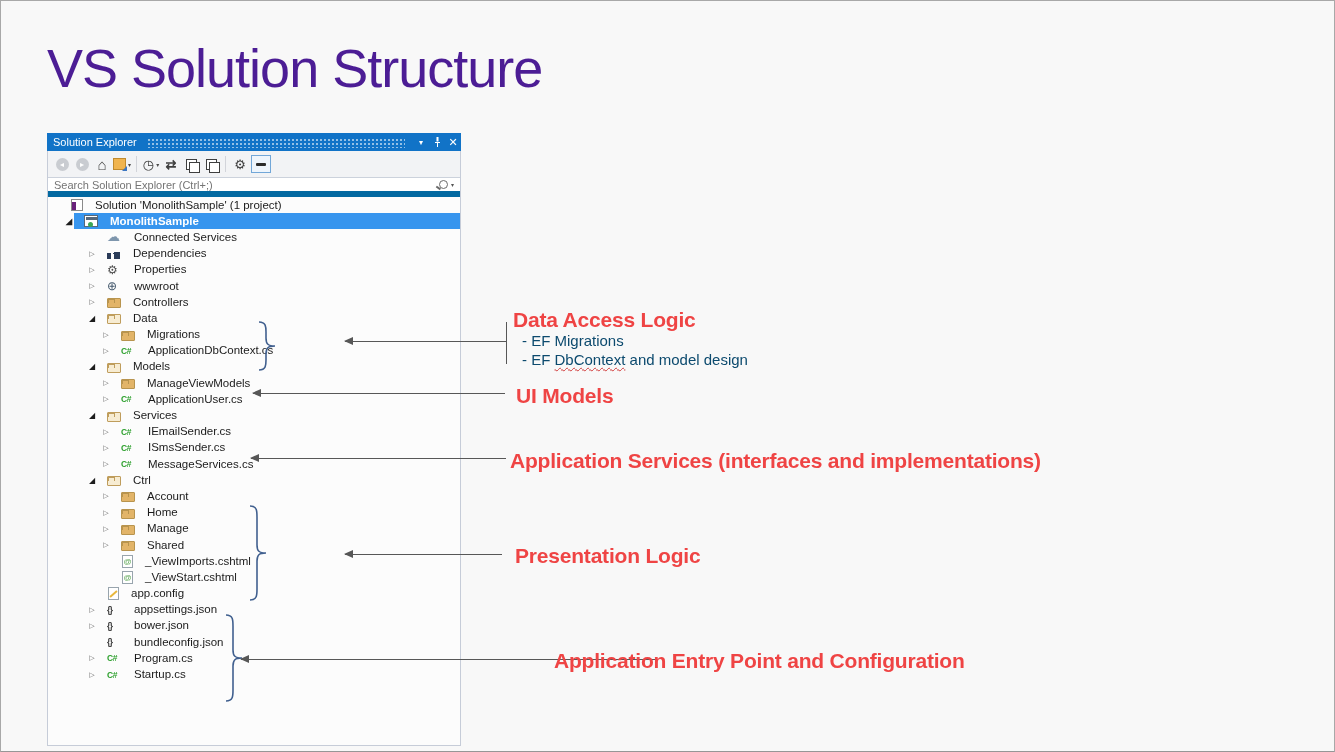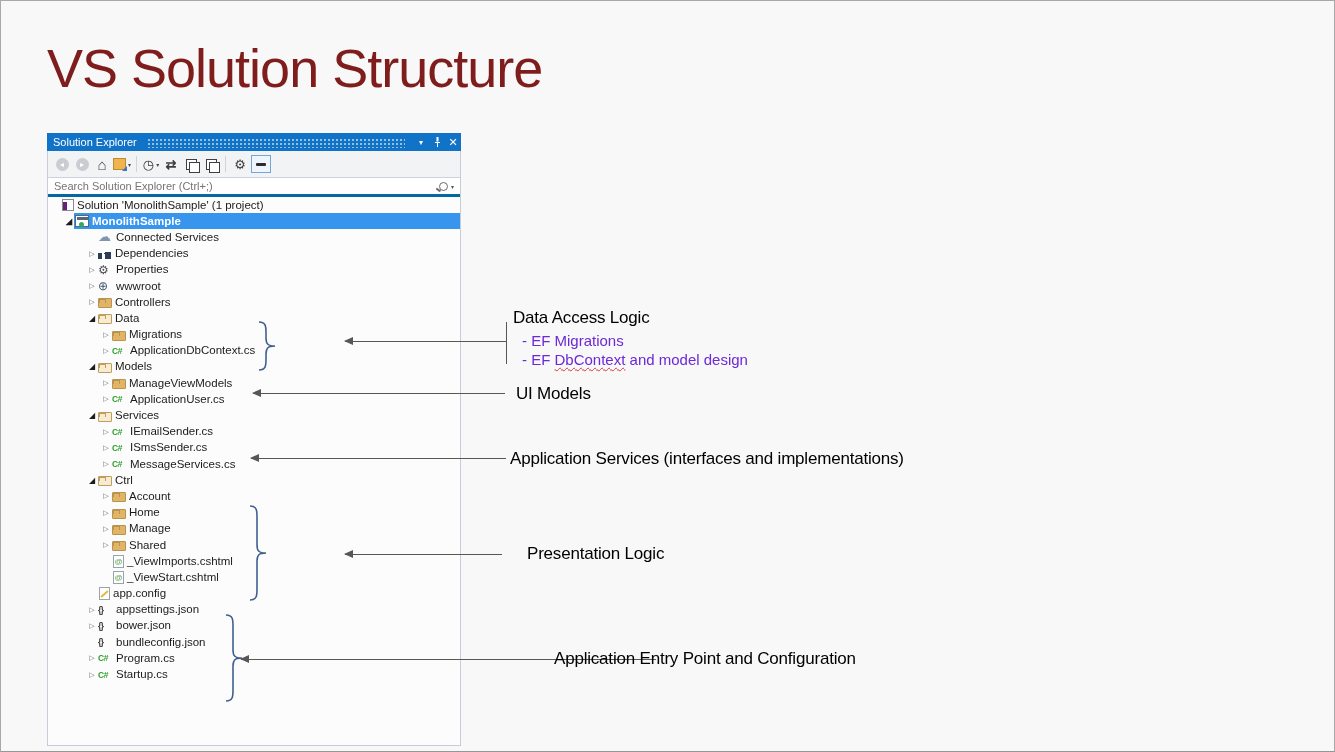--- a/index.html
+++ b/index.html
@@ -4,21 +4,21 @@
 <style>
   html,body{margin:0;padding:0;background:#e9e9e9;}
   .slide{
     position:relative;width:1333px;height:750px;background:#f8f8f8;
     border:1px solid #a8a8a8;border-bottom:2px solid #969696;
     font-family:"Liberation Sans",sans-serif;overflow:hidden;
   }
   
   .slide-title{
     position:absolute;left:46px;top:36px;font-size:54px;font-weight:300;
-    color:#7f1d1d;letter-spacing:-1px;
+    color:#4c1d95;letter-spacing:-1px;
   }
   
   .panel{
     position:absolute;left:46px;top:132px;width:414px;height:613px;
     background:#fcfcfc;border:1px solid #c6ccd8;border-top:none;box-sizing:border-box;
   }
   .titlebar{
     position:absolute;left:-1px;top:0;width:414px;height:18px;background:#1173c7;
     display:flex;align-items:center;color:#fff;font-size:11px;
   }
@@ -45,32 +45,32 @@
   .tsep{width:1px;height:16px;background:#d2d4da;margin:0 4px;}
   .sw{width:11px;height:10px;background:#f0b44f;border:1px solid #c08a2e;position:relative;}
   .sw::after{content:"";position:absolute;right:-2px;bottom:-2px;border-left:5px solid transparent;border-bottom:5px solid #3c76c2;}
   .sq2{width:9px;height:9px;border:1px solid #3f3f3f;background:#fff;position:relative;}
   .sq2::after{content:"";position:absolute;left:2px;top:2px;width:9px;height:9px;border:1px solid #3f3f3f;background:#fff;}
   .tbtn.toggled{background:#eef5fc;border:1px solid #72a7d8;width:20px;height:18px;box-sizing:border-box;}
   .tbtn .bar{width:10px;height:3px;background:#2b2b2b;border-radius:1px;}
   
   .searchrow{
     position:absolute;left:0;top:44px;width:412px;height:20px;background:#fff;
-    border-top:1px solid #ccd2dc;border-bottom:3px solid #0369a1;display:flex;align-items:center;box-sizing:border-box;
+    border-top:1px solid #ccd2dc;border-bottom:6px solid #0369a1;display:flex;align-items:center;box-sizing:border-box;
   }
   .searchrow input{
     flex:1;border:none;outline:none;background:transparent;font-size:11px;
     font-family:"Liberation Sans",sans-serif;color:#6e6e6e;padding-left:6px;
   }
   .mag{width:7px;height:7px;border:1.5px solid #6a6a6a;border-radius:50%;position:relative;margin-right:3px;}
   .mag::after{content:"";position:absolute;left:-4px;top:6px;width:5px;height:1.5px;background:#6a6a6a;transform:rotate(35deg);}
   .scaret{font-size:6px;color:#555;margin-right:6px;}
   
   .tree{position:absolute;left:0;top:64px;width:412px;}
-  .trow{height:16.2px;display:flex;align-items:center;font-size:11.5px;color:#1b1b1b;white-space:nowrap;}
+  .trow{height:16.2px;display:flex;align-items:center;font-size:11.5px;color:#1b1b1b;white-space:nowrap;gap:9px;}
   .trow.lvl0{padding-left:0;}
   .trow.lvl1{padding-left:15px;}
   .trow.lvl2{padding-left:38px;}
   .trow.lvl3{padding-left:52px;}
   .trow.sel{background:linear-gradient(to right,transparent 0 26px,#3795ee 26px);color:#fff;font-weight:bold;}
   .exp{width:12px;font-size:7px;color:#5e5e5e;text-align:center;flex:none;}
   .exp.expanded{font-size:8px;color:#1d1d1d;}
   .tico{width:15px;height:13px;flex:none;margin-right:3px;display:flex;align-items:center;justify-content:flex-start;position:relative;}
   .tlbl{line-height:13px;}
   
@@ -88,22 +88,22 @@
   .ico-folder{width:12px;height:8px;background:#e2b468;border:1px solid #b8944e;border-radius:1px;margin-top:2px;}
   .ico-folder::before{content:"";position:absolute;left:0;top:0;width:5px;height:3px;background:#e2b468;border:1px solid #b8944e;border-bottom:none;}
   .ico-folder-open{width:12px;height:8px;background:#f7ecd2;border:1px solid #bf9d5c;border-radius:1px;margin-top:2px;}
   .ico-folder-open::before{content:"";position:absolute;left:0;top:0;width:5px;height:3px;background:#f7ecd2;border:1px solid #bf9d5c;border-bottom:none;}
   .ico-csharp{font-size:8.5px;font-weight:bold;color:#2da02d;letter-spacing:-0.5px;}
   .ico-json{font-size:9px;font-weight:bold;color:#3a3a3a;letter-spacing:-1px;}
   .ico-cshtml,.ico-config{width:9px;height:11px;background:#fff;border:1px solid #98a4ad;font-size:8px;color:#5aa552;
     display:flex;align-items:center;justify-content:center;margin-left:1px;}
   .ico-config::after{content:"";position:absolute;left:0px;top:5px;width:9px;height:2px;background:#e7b73c;transform:rotate(-40deg);}
   
-  .ann-h{position:absolute;font-size:17px;font-weight:normal;color:#000000;letter-spacing:-0.2px;white-space:nowrap;}
-  .ann-b{position:absolute;font-size:15px;color:#6d28d9;white-space:nowrap;}
+  .ann-h{position:absolute;font-size:21px;font-weight:bold;color:#ef4444;letter-spacing:-0.2px;white-space:nowrap;}
+  .ann-b{position:absolute;font-size:15px;color:#0c4a6e;white-space:nowrap;}
   .squiggle{text-decoration:underline wavy #d03a3a 1px;text-underline-offset:2px;}
   .arrow{position:absolute;height:0;border-top:1.4px solid #575757;}
   .arrow::before{content:"";position:absolute;left:-1px;top:-5px;border-top:4.5px solid transparent;
     border-bottom:4.5px solid transparent;border-right:9px solid #575757;}
   .vtick{position:absolute;width:1.4px;background:#575757;}
   .brace{position:absolute;}
   .brace path{stroke:#41608f;stroke-width:1.6;fill:none;}
 </style>
 </head>
 <body>
@@ -330,16 +330,16 @@
   <div class="arrow" style="left:344px;top:553px;width:157px;"></div>
   <div class="arrow" style="left:240px;top:658px;width:415px;"></div>
 
   <div class="ann-h" style="left:512px;top:307px;">Data Access Logic</div>
   <div class="ann-b" style="left:521px;top:331px;">- EF Migrations</div>
   <div class="ann-b" style="left:521px;top:350px;text-align:center;">
     <span>- EF </span><span class="squiggle">DbContext</span><span> and model design</span>
   </div>
   <div class="ann-h" style="left:515px;top:383px;">UI Models</div>
   <div class="ann-h" style="left:509px;top:448px;">Application Services (interfaces and implementations)</div>
-  <div class="ann-h" style="left:526px;top:543px;">Presentation Logic</div>
+  <div class="ann-h" style="left:514px;top:543px;">Presentation Logic</div>
   <div class="ann-h" style="left:553px;top:648px;">Application Entry Point and Configuration</div>
 
 </div>
 
 </body></html>

